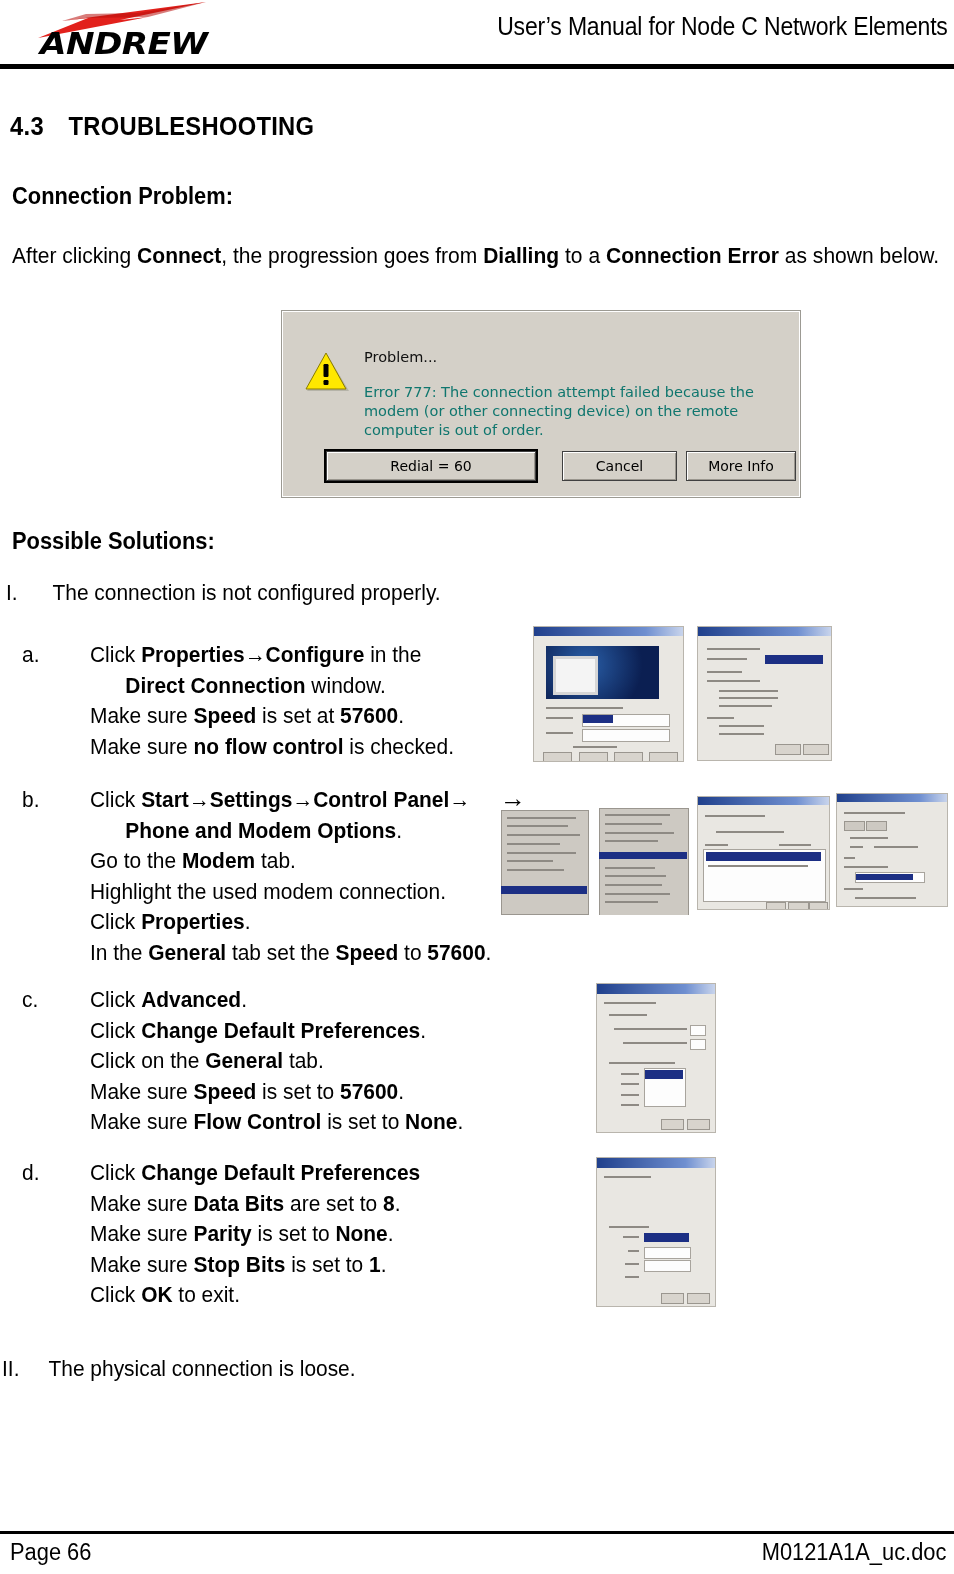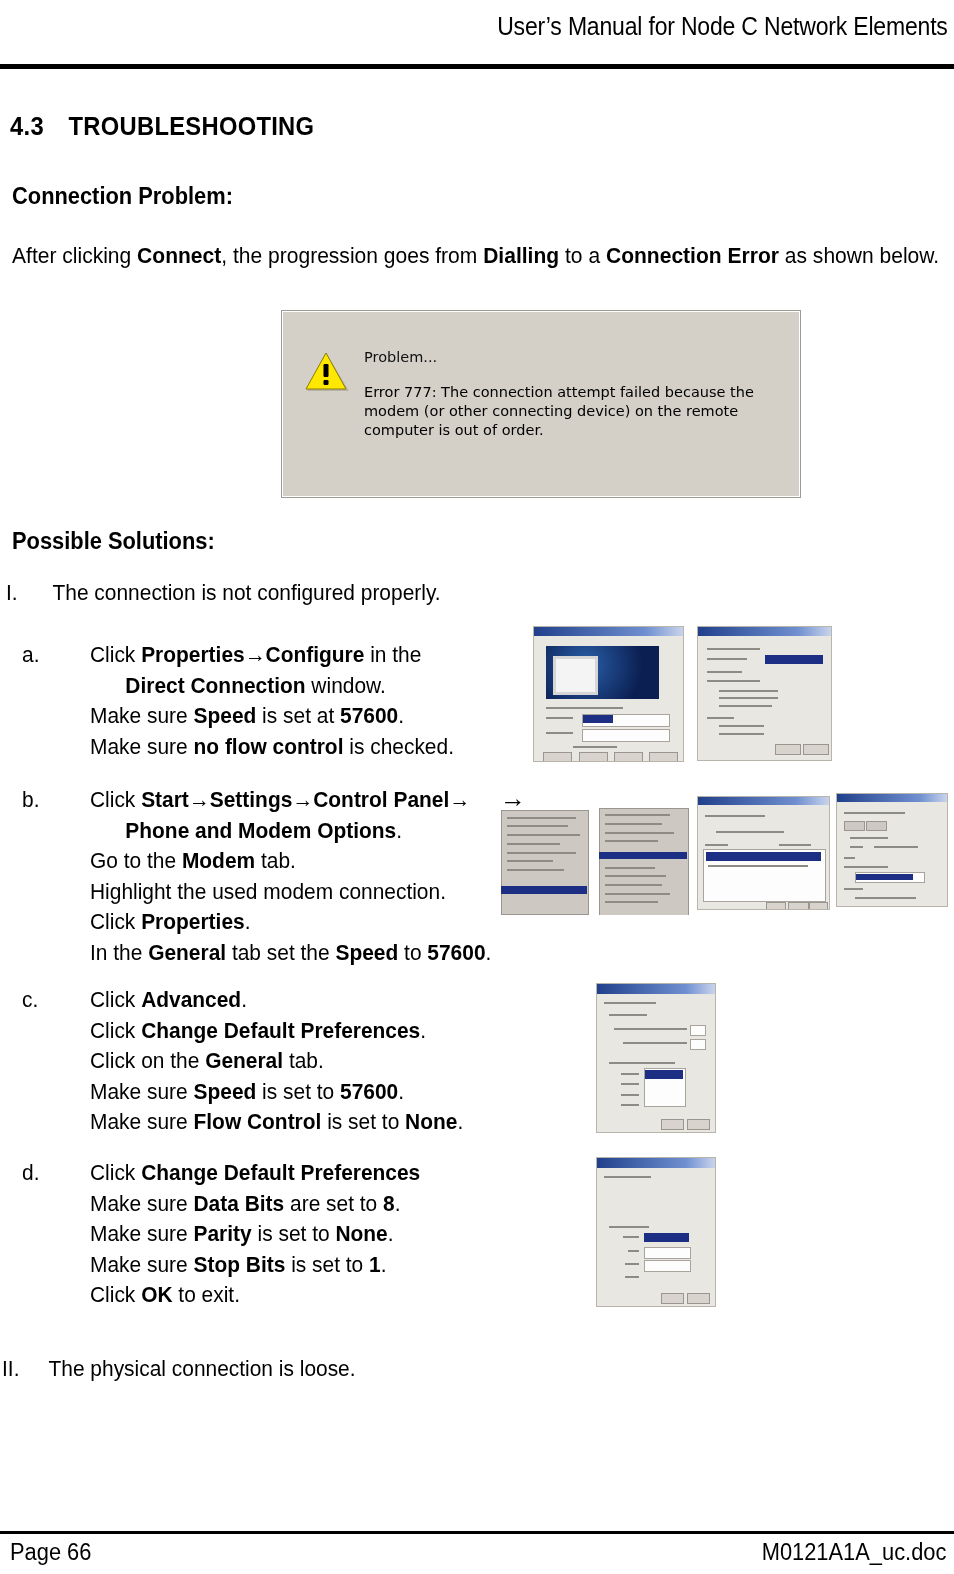--- a/index.html
+++ b/index.html
@@ -161,21 +161,21 @@
     font-size: 14.5px;
     color: #101010;
     white-space: nowrap;
   }
   #dialog-error-text {
     position: absolute;
     left: 82px; top: 72px;
     width: 420px;
     font-size: 14.5px;
     line-height: 19px;
-    color: #000000;
+    color: #0f766e;
   }
   #dialog-buttons {
     position: absolute;
     left: 0; top: 140px;
     width: 518px; height: 34px;
   }
   .dlg-btn {
     position: absolute;
     top: 0;
     height: 28px;
@@ -334,20 +334,27 @@
     font-size: 23px;
     transform: scaleX(0.95);
     transform-origin: right top;
     white-space: nowrap;
   }
 </style>
 </head>
 <body>
 
 <div id="page-header">
+  <div id="andrew-logo">
+    <svg class="bolt" viewBox="0 0 180 36">
+      <polygon points="178,0 92,18 120,15 10,36 60,16 34,19" fill="#e2211c"></polygon>
+      <polygon points="178,0 120,15 60,16 34,19 58,12 110,11" fill="#b8100d" opacity="0.55"></polygon>
+    </svg>
+    <div class="wordmark">ANDREW</div>
+  </div>
   <div id="header-title">User’s Manual for Node C Network Elements</div>
   <div id="header-rule"></div>
 </div>
 
 <div id="section-number-heading">
   <span class="num">4.3</span><span>TROUBLESHOOTING</span>
 </div>
 
 <div id="connection-problem-heading">Connection Problem:</div>
 
@@ -360,20 +367,25 @@
   <svg id="warning-icon" viewBox="0 0 46 42">
     <polygon points="24,5 45,40 3,40" fill="#9a9a8e" opacity="0.55"></polygon>
     <polygon points="22,2 42,38 2,38" fill="#ffe800" stroke="#8a7c00" stroke-width="1"></polygon>
     <rect x="19.5" y="13" width="5" height="13" rx="1.2" fill="#000000"></rect>
     <rect x="19.5" y="29" width="5" height="5" rx="1.2" fill="#000000"></rect>
   </svg>
 
   <div id="dialog-status-text">Problem...</div>
   <div id="dialog-error-text">Error 777: The connection attempt failed because the modem (or other connecting device) on the remote computer is out of order.</div>
 
+  <div id="dialog-buttons">
+    <div class="dlg-btn" id="btn-redial">Redial = 60</div>
+    <div class="dlg-btn" id="btn-cancel">Cancel</div>
+    <div class="dlg-btn" id="btn-more-info">More Info</div>
+  </div>
 </div>
 
 <div id="possible-solutions-heading">Possible Solutions:</div>
 
 <div class="roman-item" id="roman-item-1">
   <span class="marker">I.</span><span>The connection is not configured properly.</span>
 </div>
 
 <div class="letter-block" id="letter-block-a">
   <span class="marker">a.</span>

